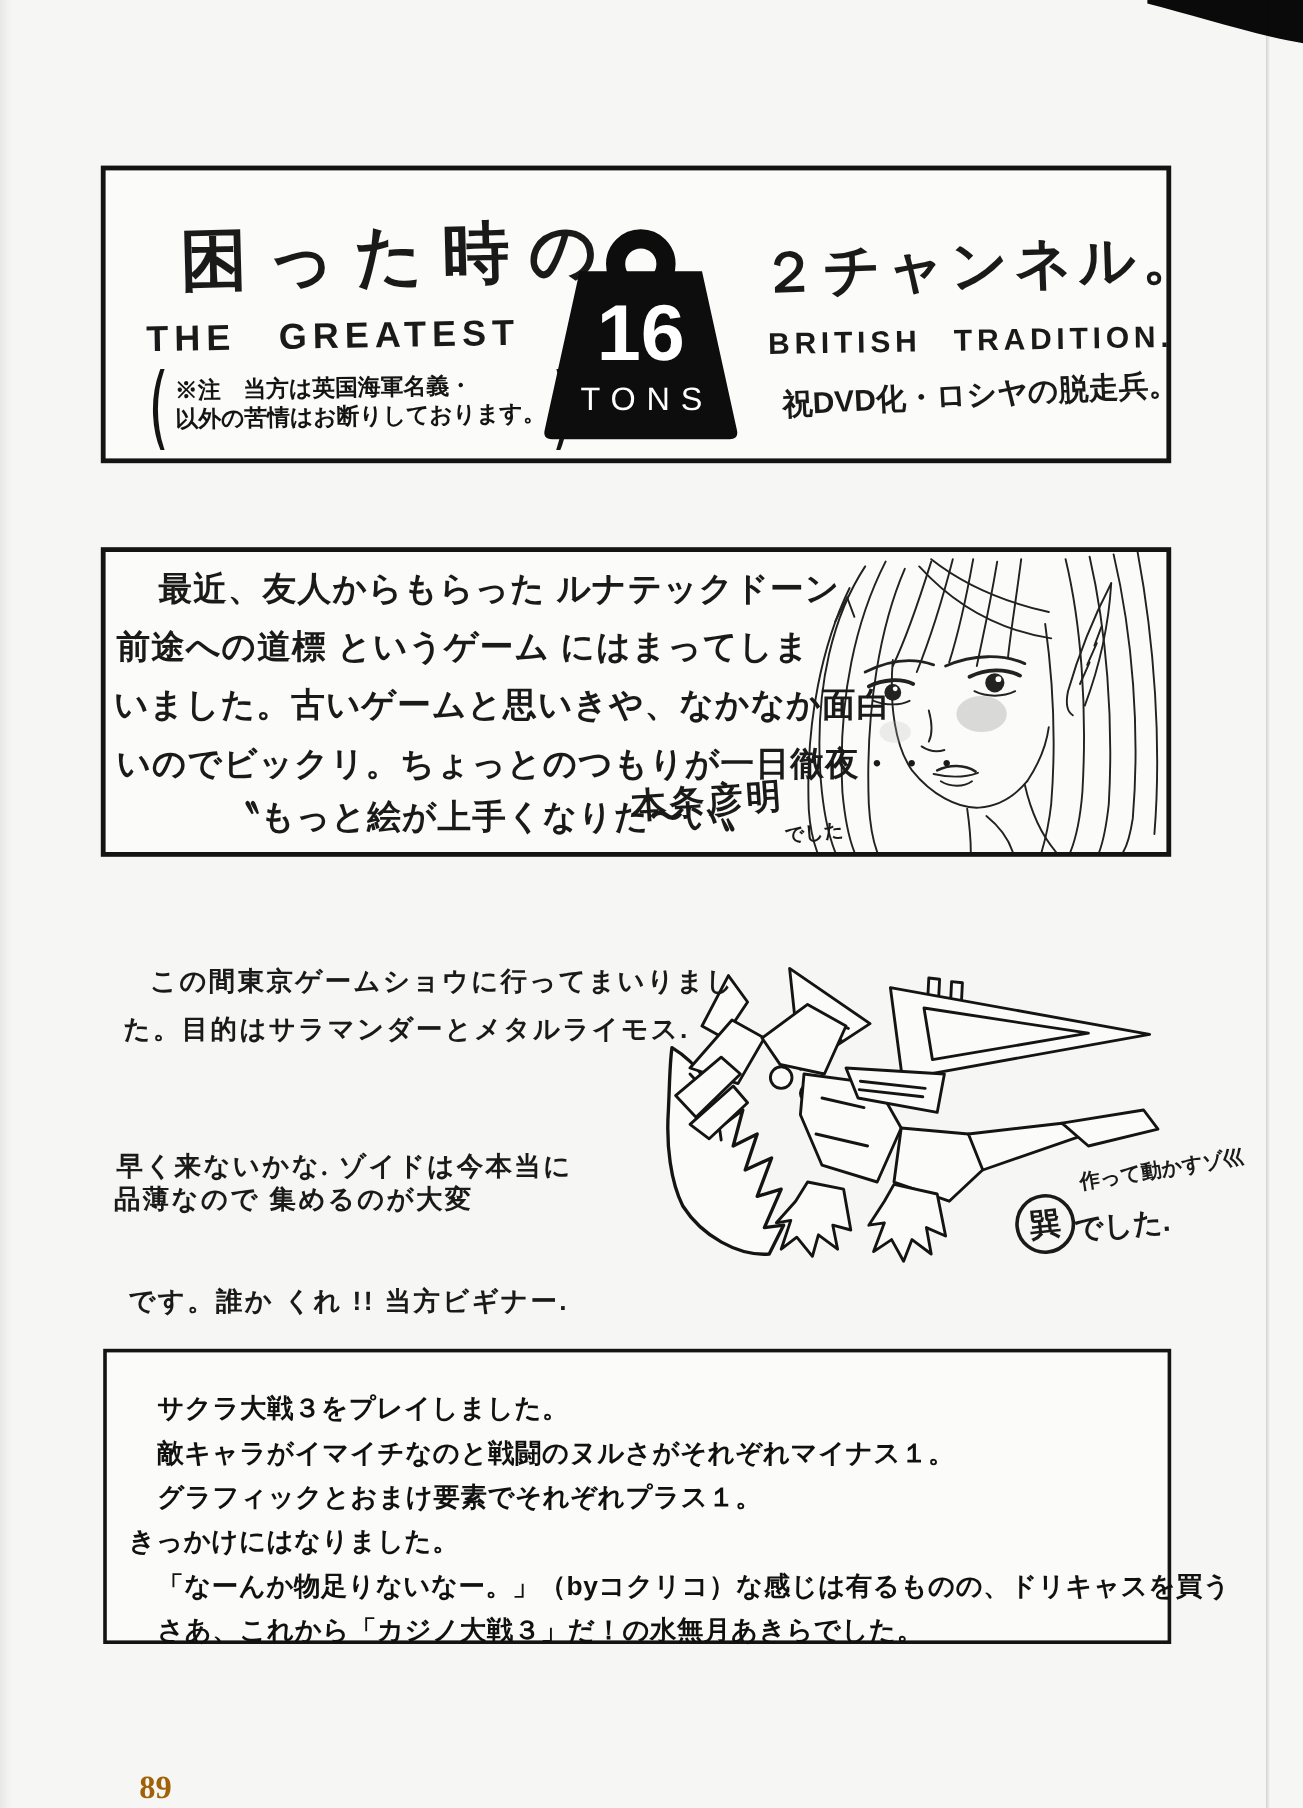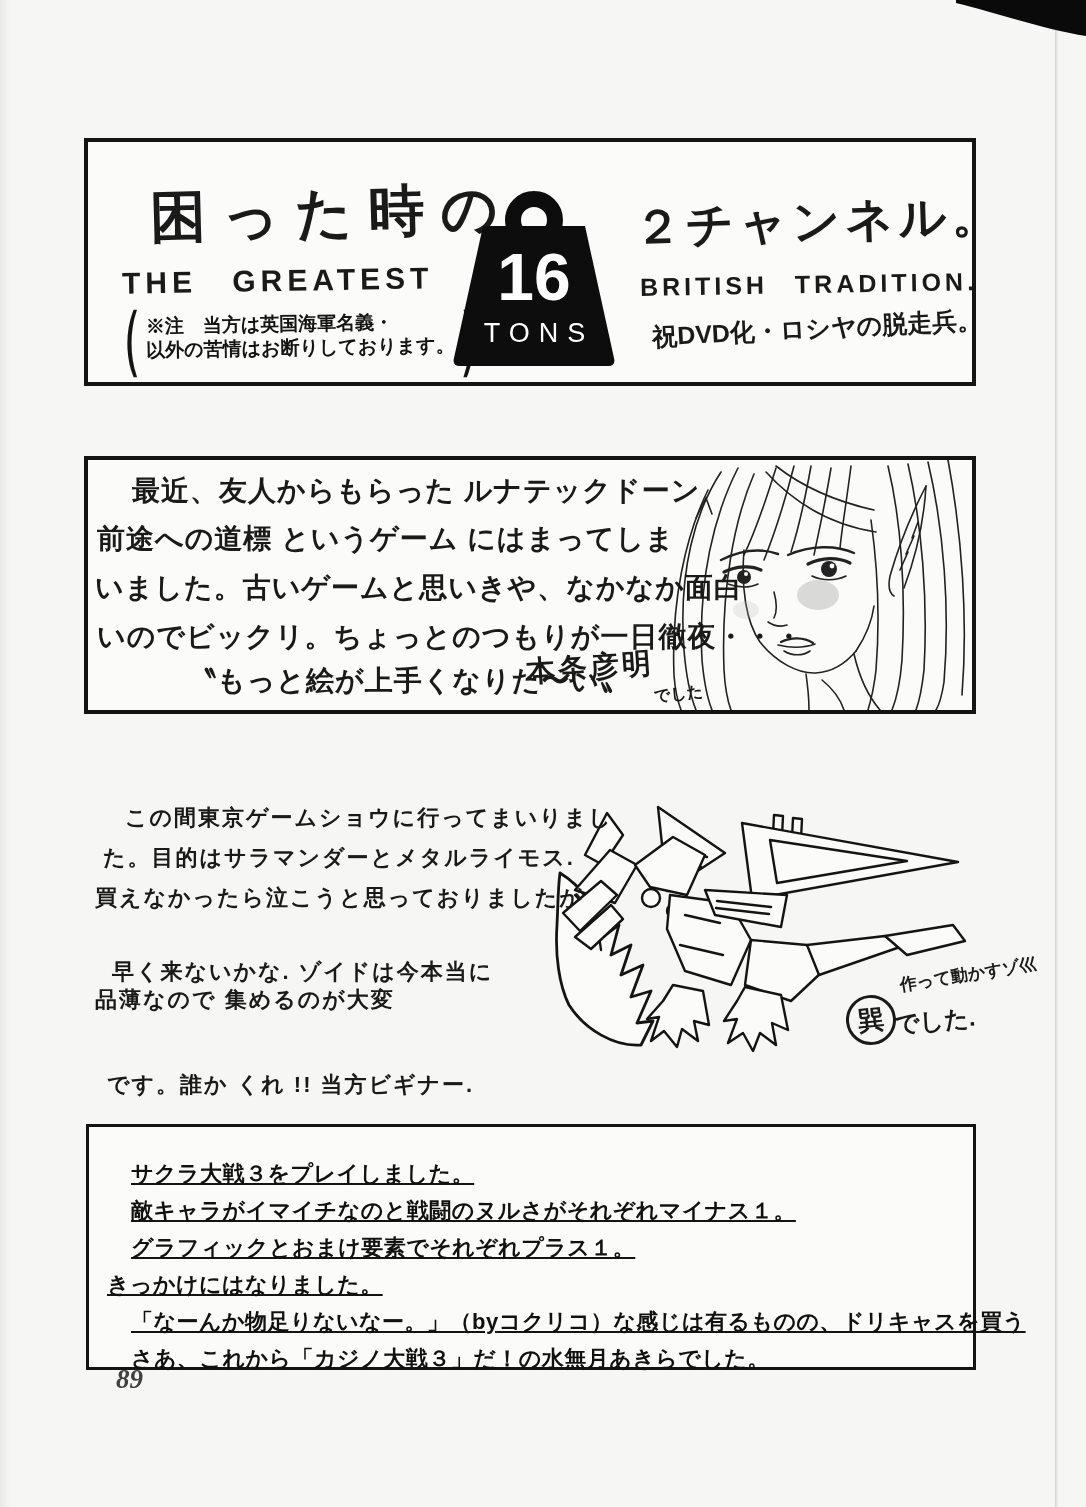--- a/index.html
+++ b/index.html
@@ -33,27 +33,27 @@
   
   #sec3{position:absolute;left:95px;top:795px;width:910px;height:300px;}
   .s3-line{position:absolute;font-size:22px;font-weight:bold;letter-spacing:2px;white-space:nowrap;z-index:2;}
   #mecha-wrap{position:absolute;left:460px;top:0;width:455px;height:275px;z-index:1;}
   .s3-note{position:absolute;left:344px;top:168px;font-size:17px;font-weight:bold;transform:rotate(-9deg);white-space:nowrap;}
   .s3-circle{position:absolute;left:291px;top:200px;width:44px;height:44px;border:3px solid #1a1a1a;border-radius:50%;
     display:flex;align-items:center;justify-content:center;font-size:26px;font-weight:bold;transform:rotate(-6deg);}
   .s3-suffix{position:absolute;left:340px;top:210px;font-size:24px;font-weight:bold;transform:rotate(-5deg);white-space:nowrap;}
 
   
-  #box4{left:86px;top:1124px;width:890px;height:246px;border-width:3px;padding:28px 16px 0 18px;text-decoration:underline;}
+  #box4{left:86px;top:1124px;width:890px;height:246px;border-width:3px;padding:28px 16px 0 18px;}
   .b4-line{font-size:22px;font-weight:700;line-height:37px;letter-spacing:0.5px;white-space:nowrap;color:#111;}
   .b4-indent{padding-left:24px;}
 
   
-  .page-number{position:absolute;left:116px;top:1364px;font-family:"Liberation Serif", serif;
-    font-style:italic;font-weight:bold;font-size:27px;color:#404040;}
+  .page-number{position:absolute;left:116px;top:1474px;font-family:"Liberation Serif", serif;
+    font-weight:bold;font-size:27px;color:#a16207;}
   .corner-wedge{position:absolute;top:0;right:0;width:130px;height:42px;}
   .fold-line{position:absolute;left:1055px;top:0;width:3px;height:1507px;
     background:linear-gradient(to right, rgba(0,0,0,0.14), rgba(0,0,0,0.02));}
 </style>
 </head>
 <body>
 
 <div class="page">
 
   <div class="box" id="box1">
@@ -142,22 +142,21 @@
 
       <path d="M180,214 C182,228 183,240 183,250"></path>
       <path d="M228,194 C233,216 242,236 254,250"></path>
       <path d="M196,220 C206,228 214,238 218,250"></path>
     </svg>
   </div>
 
   <div id="sec3">
     <div class="s3-line hand" style="left:30px;top:8px;">この間東京ゲームショウに行ってまいりまし</div>
     <div class="s3-line hand" style="left:8px;top:48px;">た。目的はサラマンダーとメタルライモス.</div>
-    <div class="s3-line hand" style="left:0px;top:88px;">買えなかったら泣こうと思っておりましたが</div>
-    <div class="s3-line hand" style="left:17px;top:162px;">早く来ないかな. ゾイドは今本当に</div>
+    <div class="s3-line hand" style="left:2px;top:162px;font-family:Liberation Serif, serif;">早く来ないかな. ゾイドは今本当に</div>
     <div class="s3-line hand" style="left:0px;top:190px;">品薄なので 集めるのが大変</div>
     <div class="s3-line hand" style="left:12px;top:228px;margin-top:47px;">です。誰か くれ !! 当方ビギナー.</div>
 
     <div id="mecha-wrap">
       <svg width="455" height="270" viewBox="0 0 455 270" fill="#fbfbf9" stroke="#141414" stroke-width="2.4" stroke-linejoin="round" stroke-linecap="round">
 
         <path d="M5,78 C28,92 42,115 48,142 L64,130 L56,160 L76,150 L66,180 L88,170 L76,202 L96,196 L82,228 L98,226 L86,250 C60,252 30,235 14,210 C4,190 0,160 2,130 C3,110 3,92 5,78 Z" stroke-width="2.8"></path>
         <path d="M20,100 C35,115 44,135 46,155" fill="none"></path>
 
         <path d="M103,12 L170,58 L112,96 Z"></path>

